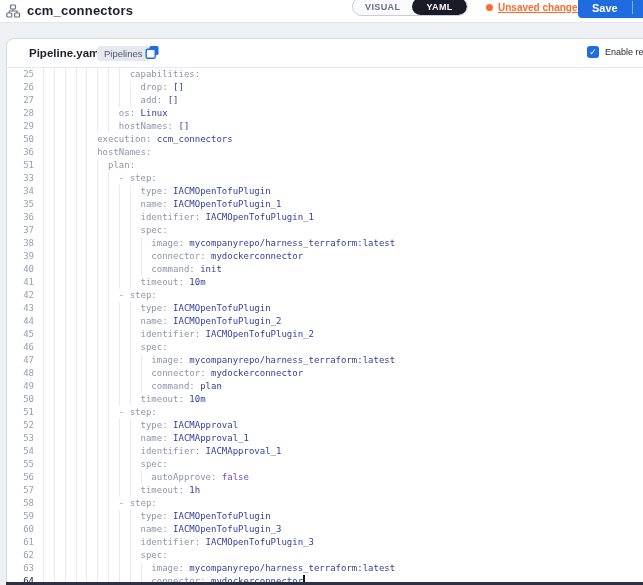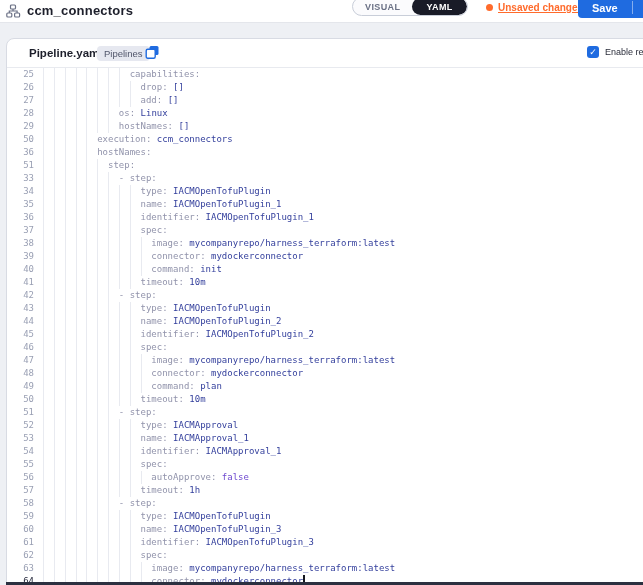--- a/index.html
+++ b/index.html
@@ -107,21 +107,21 @@
   </div>
 
   <div class="editor">
       <div class="row"><span class="num">25</span><span class="code"><i class="g" style="left: 0px;"></i><i class="g" style="left: 10.836px;"></i><i class="g" style="left: 21.672px;"></i><i class="g" style="left: 32.508px;"></i><i class="g" style="left: 43.344px;"></i><i class="g" style="left: 54.18px;"></i><i class="g" style="left: 65.016px;"></i><i class="g" style="left: 75.852px;"></i><span class="k tk">                capabilities:</span></span></div>
       <div class="row"><span class="num">26</span><span class="code"><i class="g" style="left: 0px;"></i><i class="g" style="left: 10.836px;"></i><i class="g" style="left: 21.672px;"></i><i class="g" style="left: 32.508px;"></i><i class="g" style="left: 43.344px;"></i><i class="g" style="left: 54.18px;"></i><i class="g" style="left: 65.016px;"></i><i class="g" style="left: 75.852px;"></i><i class="g" style="left: 86.688px;"></i><span class="k tk">                  drop:</span><span class="v tk"> []</span></span></div>
       <div class="row"><span class="num">27</span><span class="code"><i class="g" style="left: 0px;"></i><i class="g" style="left: 10.836px;"></i><i class="g" style="left: 21.672px;"></i><i class="g" style="left: 32.508px;"></i><i class="g" style="left: 43.344px;"></i><i class="g" style="left: 54.18px;"></i><i class="g" style="left: 65.016px;"></i><i class="g" style="left: 75.852px;"></i><i class="g" style="left: 86.688px;"></i><span class="k tk">                  add:</span><span class="v tk"> []</span></span></div>
       <div class="row"><span class="num">28</span><span class="code"><i class="g" style="left: 0px;"></i><i class="g" style="left: 10.836px;"></i><i class="g" style="left: 21.672px;"></i><i class="g" style="left: 32.508px;"></i><i class="g" style="left: 43.344px;"></i><i class="g" style="left: 54.18px;"></i><i class="g" style="left: 65.016px;"></i><span class="k tk">              os:</span><span class="v tk"> Linux</span></span></div>
       <div class="row"><span class="num">29</span><span class="code"><i class="g" style="left: 0px;"></i><i class="g" style="left: 10.836px;"></i><i class="g" style="left: 21.672px;"></i><i class="g" style="left: 32.508px;"></i><i class="g" style="left: 43.344px;"></i><i class="g" style="left: 54.18px;"></i><i class="g" style="left: 65.016px;"></i><span class="k tk">              hostNames:</span><span class="v tk"> []</span></span></div>
       <div class="row"><span class="num">50</span><span class="code"><i class="g" style="left: 0px;"></i><i class="g" style="left: 10.836px;"></i><i class="g" style="left: 21.672px;"></i><i class="g" style="left: 32.508px;"></i><i class="g" style="left: 43.344px;"></i><span class="k tk">          execution:</span><span class="v tk"> ccm_connectors</span></span></div>
       <div class="row"><span class="num">36</span><span class="code"><i class="g" style="left: 0px;"></i><i class="g" style="left: 10.836px;"></i><i class="g" style="left: 21.672px;"></i><i class="g" style="left: 32.508px;"></i><i class="g" style="left: 43.344px;"></i><span class="k tk">          hostNames:</span></span></div>
-      <div class="row"><span class="num">51</span><span class="code"><i class="g" style="left: 0px;"></i><i class="g" style="left: 10.836px;"></i><i class="g" style="left: 21.672px;"></i><i class="g" style="left: 32.508px;"></i><i class="g" style="left: 43.344px;"></i><i class="g" style="left: 54.18px;"></i><span class="k tk">            step:</span></span></div>
+      <div class="row"><span class="num">51</span><span class="code"><i class="g" style="left: 0px;"></i><i class="g" style="left: 10.836px;"></i><i class="g" style="left: 21.672px;"></i><i class="g" style="left: 32.508px;"></i><i class="g" style="left: 43.344px;"></i><i class="g" style="left: 54.18px;"></i><span class="k tk">            plan:</span></span></div>
       <div class="row"><span class="num">33</span><span class="code"><i class="g" style="left: 0px;"></i><i class="g" style="left: 10.836px;"></i><i class="g" style="left: 21.672px;"></i><i class="g" style="left: 32.508px;"></i><i class="g" style="left: 43.344px;"></i><i class="g" style="left: 54.18px;"></i><i class="g" style="left: 65.016px;"></i><span class="k tk">              - step:</span></span></div>
       <div class="row"><span class="num">34</span><span class="code"><i class="g" style="left: 0px;"></i><i class="g" style="left: 10.836px;"></i><i class="g" style="left: 21.672px;"></i><i class="g" style="left: 32.508px;"></i><i class="g" style="left: 43.344px;"></i><i class="g" style="left: 54.18px;"></i><i class="g" style="left: 65.016px;"></i><i class="g" style="left: 75.852px;"></i><i class="g" style="left: 86.688px;"></i><span class="k tk">                  type:</span><span class="v tk"> IACMOpenTofuPlugin</span></span></div>
       <div class="row"><span class="num">35</span><span class="code"><i class="g" style="left: 0px;"></i><i class="g" style="left: 10.836px;"></i><i class="g" style="left: 21.672px;"></i><i class="g" style="left: 32.508px;"></i><i class="g" style="left: 43.344px;"></i><i class="g" style="left: 54.18px;"></i><i class="g" style="left: 65.016px;"></i><i class="g" style="left: 75.852px;"></i><i class="g" style="left: 86.688px;"></i><span class="k tk">                  name:</span><span class="v tk"> IACMOpenTofuPlugin_1</span></span></div>
       <div class="row"><span class="num">36</span><span class="code"><i class="g" style="left: 0px;"></i><i class="g" style="left: 10.836px;"></i><i class="g" style="left: 21.672px;"></i><i class="g" style="left: 32.508px;"></i><i class="g" style="left: 43.344px;"></i><i class="g" style="left: 54.18px;"></i><i class="g" style="left: 65.016px;"></i><i class="g" style="left: 75.852px;"></i><i class="g" style="left: 86.688px;"></i><span class="k tk">                  identifier:</span><span class="v tk"> IACMOpenTofuPlugin_1</span></span></div>
       <div class="row"><span class="num">37</span><span class="code"><i class="g" style="left: 0px;"></i><i class="g" style="left: 10.836px;"></i><i class="g" style="left: 21.672px;"></i><i class="g" style="left: 32.508px;"></i><i class="g" style="left: 43.344px;"></i><i class="g" style="left: 54.18px;"></i><i class="g" style="left: 65.016px;"></i><i class="g" style="left: 75.852px;"></i><i class="g" style="left: 86.688px;"></i><span class="k tk">                  spec:</span></span></div>
       <div class="row"><span class="num">38</span><span class="code"><i class="g" style="left: 0px;"></i><i class="g" style="left: 10.836px;"></i><i class="g" style="left: 21.672px;"></i><i class="g" style="left: 32.508px;"></i><i class="g" style="left: 43.344px;"></i><i class="g" style="left: 54.18px;"></i><i class="g" style="left: 65.016px;"></i><i class="g" style="left: 75.852px;"></i><i class="g" style="left: 86.688px;"></i><i class="g" style="left: 97.524px;"></i><span class="k tk">                    image:</span><span class="v tk"> mycompanyrepo/harness_terraform:latest</span></span></div>
       <div class="row"><span class="num">39</span><span class="code"><i class="g" style="left: 0px;"></i><i class="g" style="left: 10.836px;"></i><i class="g" style="left: 21.672px;"></i><i class="g" style="left: 32.508px;"></i><i class="g" style="left: 43.344px;"></i><i class="g" style="left: 54.18px;"></i><i class="g" style="left: 65.016px;"></i><i class="g" style="left: 75.852px;"></i><i class="g" style="left: 86.688px;"></i><i class="g" style="left: 97.524px;"></i><span class="k tk">                    connector:</span><span class="v tk"> mydockerconnector</span></span></div>
       <div class="row"><span class="num">40</span><span class="code"><i class="g" style="left: 0px;"></i><i class="g" style="left: 10.836px;"></i><i class="g" style="left: 21.672px;"></i><i class="g" style="left: 32.508px;"></i><i class="g" style="left: 43.344px;"></i><i class="g" style="left: 54.18px;"></i><i class="g" style="left: 65.016px;"></i><i class="g" style="left: 75.852px;"></i><i class="g" style="left: 86.688px;"></i><i class="g" style="left: 97.524px;"></i><span class="k tk">                    command:</span><span class="v tk"> init</span></span></div>
       <div class="row"><span class="num">41</span><span class="code"><i class="g" style="left: 0px;"></i><i class="g" style="left: 10.836px;"></i><i class="g" style="left: 21.672px;"></i><i class="g" style="left: 32.508px;"></i><i class="g" style="left: 43.344px;"></i><i class="g" style="left: 54.18px;"></i><i class="g" style="left: 65.016px;"></i><i class="g" style="left: 75.852px;"></i><i class="g" style="left: 86.688px;"></i><span class="k tk">                  timeout:</span><span class="v tk"> 10m</span></span></div>
       <div class="row"><span class="num">42</span><span class="code"><i class="g" style="left: 0px;"></i><i class="g" style="left: 10.836px;"></i><i class="g" style="left: 21.672px;"></i><i class="g" style="left: 32.508px;"></i><i class="g" style="left: 43.344px;"></i><i class="g" style="left: 54.18px;"></i><i class="g" style="left: 65.016px;"></i><span class="k tk">              - step:</span></span></div>

